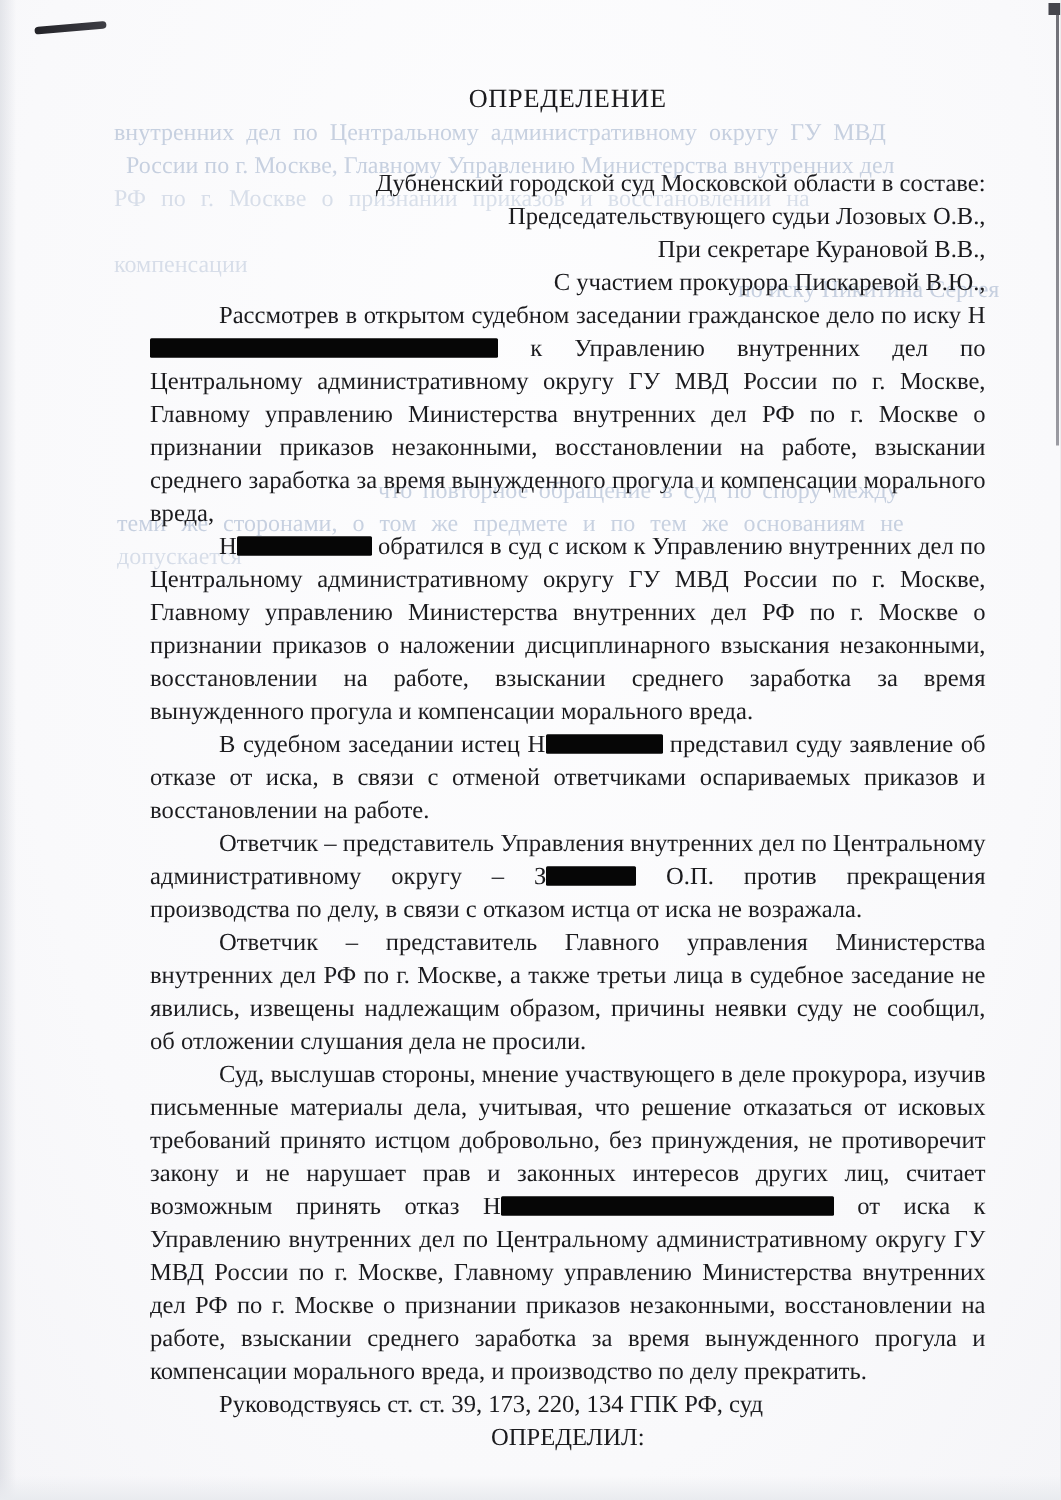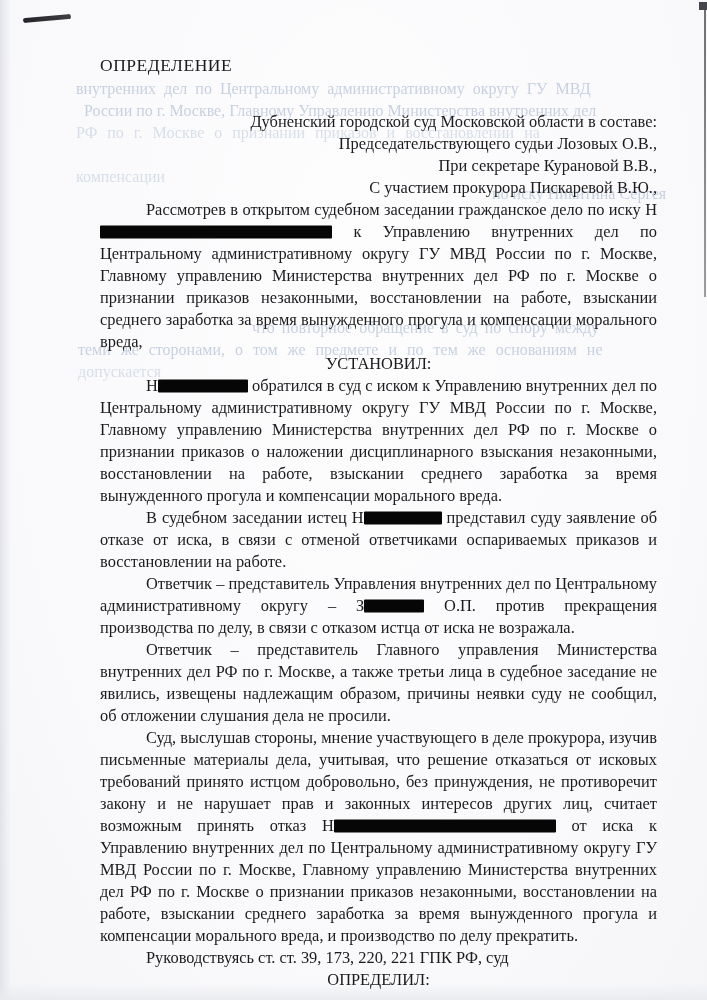--- a/index.html
+++ b/index.html
@@ -20,21 +20,21 @@
   .pen-mark{position:absolute;left:23px;top:16px;width:48px;height:5px;
     background:linear-gradient(90deg,#232328,#3e3e45);border-radius:3px;transform:rotate(-5deg);}
   .right-edge-line{position:absolute;right:1px;top:5px;width:2px;height:292px;
     background:linear-gradient(#6f6f76,#9b9ba2);}
   .corner-mark{position:absolute;right:0;top:2px;width:8px;height:8px;background:#45454c;}
   
   .ghost{position:absolute;white-space:nowrap;color:#8fa3c2;opacity:.48;
     filter:blur(.45px);font-size:16px;pointer-events:none;}
   .ghost.dim{opacity:.32;}
   
-  .title-block{position:absolute;left:100px;top:54px;width:557px;text-align:left;line-height:23px;}
+  .title-block{position:absolute;left:100px;top:54px;width:557px;text-align:center;line-height:23px;}
   .doc-title{font-size:17.5px;letter-spacing:.5px;}
   .doc-date{font-size:16.4px;}
   .flow{position:absolute;left:100px;top:111px;width:557px;font-size:16.4px;line-height:22px;}
   .flow p{margin:0;text-align:justify;text-indent:46px;}
   .flow .plainline{text-indent:0;text-align:right;}
   .flow .center-heading{text-align:center;text-indent:0;}
   .flow .noindent-left{text-align:left;}
   .redact{display:inline-block;height:13px;background:#060606;border-radius:1px;transform:translateY(1.5px);}
 </style>
 </head>
@@ -63,30 +63,29 @@
 
   <div class="flow">
 
     <div class="plainline">Дубненский городской суд Московской области в составе:</div>
     <div class="plainline">Председательствующего судьи Лозовых О.В.,</div>
     <div class="plainline">При секретаре Курановой В.В.,</div>
     <div class="plainline">С участием прокурора Пискаревой В.Ю.,</div>
 
     <p><span>Рассмотрев в открытом судебном заседании гражданское дело по иску Н</span><span class="redact" style="width:232px;"></span> <span>к Управлению внутренних дел по Центральному  административному округу ГУ МВД России по г. Москве, Главному управлению Министерства внутренних дел РФ по г. Москве о признании приказов незаконными, восстановлении на работе, взыскании среднего заработка за время вынужденного прогула и компенсации морального вреда,</span></p>
 
-    <div class="center-heading">УСТАНОВИЛ:</div>
 
     <p><span>Н</span><span class="redact" style="width:90px;"></span> <span>обратился в суд с иском к Управлению внутренних дел по Центральному  административному округу ГУ МВД России  по г. Москве, Главному управлению Министерства внутренних дел РФ по г. Москве о признании приказов о наложении дисциплинарного взыскания незаконными, восстановлении на работе, взыскании среднего заработка за время вынужденного прогула и компенсации морального вреда.</span></p>
 
     <p><span>В судебном заседании истец Н</span><span class="redact" style="width:78px;"></span> <span>представил суду заявление об отказе от иска, в связи с отменой ответчиками оспариваемых приказов и восстановлении на работе.</span></p>
 
     <p><span>Ответчик – представитель Управления внутренних дел по Центральному   административному округу – З</span><span class="redact" style="width:60px;"></span> <span>О.П. против прекращения производства по делу, в связи с отказом истца от иска не возражала.</span></p>
 
     <p>Ответчик – представитель Главного управления Министерства внутренних дел РФ по г. Москве, а также третьи лица в судебное заседание не явились, извещены надлежащим образом, причины неявки суду не сообщил, об отложении слушания дела не просили.</p>
 
     <p><span>Суд, выслушав стороны, мнение участвующего в деле прокурора, изучив письменные материалы дела, учитывая, что решение отказаться от исковых требований принято истцом добровольно, без принуждения, не противоречит закону и не нарушает прав и законных интересов других лиц, считает возможным принять отказ Н</span><span class="redact" style="width:222px;"></span> <span>от иска к Управлению внутренних дел по Центральному  административному округу ГУ МВД России по г. Москве, Главному управлению Министерства внутренних дел РФ по г. Москве о признании приказов незаконными, восстановлении на работе, взыскании среднего заработка за время вынужденного прогула и компенсации морального вреда, и производство по делу прекратить.</span></p>
 
-    <p class="noindent-left">Руководствуясь ст. ст. 39, 173, 220, 221 ГПК РФ, суд</p>
+    <p class="noindent-left">Руководствуясь ст. ст. 39, 173, 220, 134 ГПК РФ, суд</p>
 
     <div class="center-heading">ОПРЕДЕЛИЛ:</div>
 
   </div>
 </div>
 
 </body></html>

